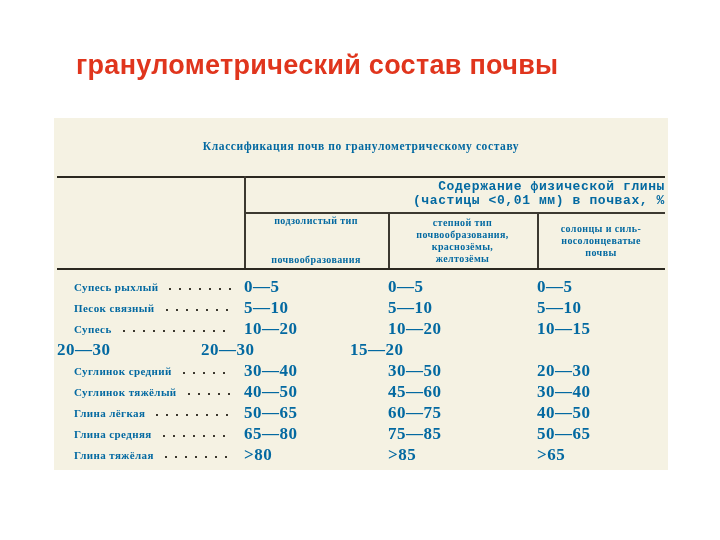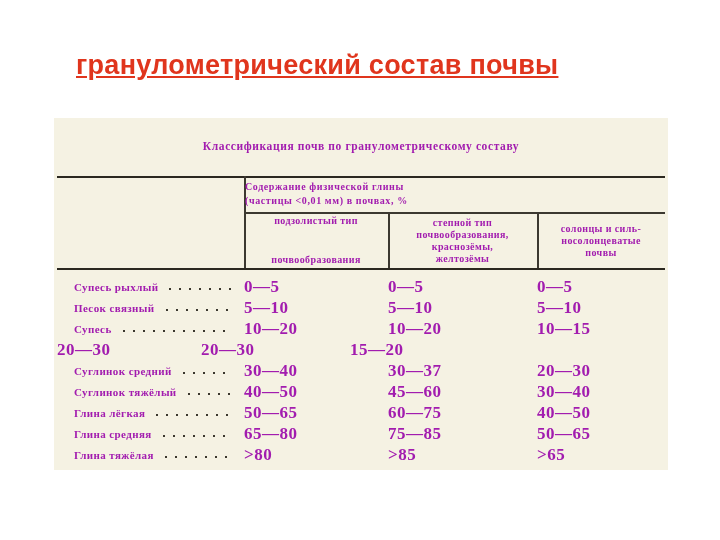--- a/index.html
+++ b/index.html
@@ -4,46 +4,45 @@
 <style>
   * { margin: 0; padding: 0; box-sizing: border-box; }
   html, body { width: 720px; height: 540px; background: #ffffff; overflow: hidden; }
   body { font-family: "Liberation Serif", "DejaVu Serif", serif; position: relative; }
 
   .slide-title {
     position: absolute; left: 76px; top: 50px; width: 600px;
     font-family: "Liberation Sans", "DejaVu Sans", sans-serif;
     font-size: 27px; font-weight: bold; color: #e0351d; letter-spacing: 0.3px;
     white-space: nowrap;
-    text-decoration: underline;
   }
 
   .scan {
     position: absolute; left: 54px; top: 118px; width: 614px; height: 352px;
     background: #f5f2e3;
-    color: #a21caf;
+    color: #0369a1;
   }
 
   .caption { position: absolute; top: 21px; left: 0; right: 0; text-align: center;
     font-size: 11.5px; font-weight: bold; line-height: 14px; letter-spacing: 0.6px; }
   .caption span { display: block; }
 
   .rule { position: absolute; background: #2b2820; }
   .rule-top        { left: 3px; right: 3px; top: 58px; height: 2px; }
   .rule-mid        { left: 190px; right: 3px; top: 94px; height: 1.5px; background: #3c3930; }
   .rule-header-bot { left: 3px; right: 3px; top: 150px; height: 2px; }
 
   .vline { position: absolute; width: 1.5px; background: #3c3930; }
   .vline-1 { left: 190px; top: 58px;  height: 92px; }
   .vline-2 { left: 334px; top: 94px;  height: 56px; }
   .vline-3 { left: 483px; top: 94px;  height: 56px; }
 
   .group-header { position: absolute; left: 191px; right: 3px; top: 62px; height: 32px;
-    text-align: left; font-size: 10px; font-weight: bold; line-height: 14px;
-    letter-spacing: 0.6px; }
+    text-align: right; font-size: 13px; font-weight: bold; line-height: 14px;
+    letter-spacing: 0.6px; font-family: Liberation Mono, monospace; }
   .group-header span { display: block; }
 
   .subcell { position: absolute; top: 95px; height: 55px;
     display: flex; flex-direction: column; justify-content: center;
     text-align: center; font-size: 10px; font-weight: bold; line-height: 12px;
     letter-spacing: 0.4px; }
   .subcell.c1 { left: 190px; width: 144px; gap: 27px; }
   .subcell.c2 { left: 334px; width: 149px; }
   .subcell.c3 { left: 483px; right: 3px; }
 
@@ -140,21 +139,21 @@
       <div class="cell-val cv2">20—30</div>
       <div class="cell-val cv3">15—20</div>
     </div>
 
     <div class="trow">
       <div class="cell-label">
           <span>Суглинок средний</span>
           <span class="dots"></span>
         </div>
       <div class="cell-val cv1">30—40</div>
-      <div class="cell-val cv2">30—37</div>
+      <div class="cell-val cv2">30—50</div>
       <div class="cell-val cv3">20—30</div>
     </div>
 
     <div class="trow">
       <div class="cell-label">
           <span>Суглинок тяжёлый</span>
           <span class="dots"></span>
         </div>
       <div class="cell-val cv1">40—50</div>
       <div class="cell-val cv2">45—60</div>

